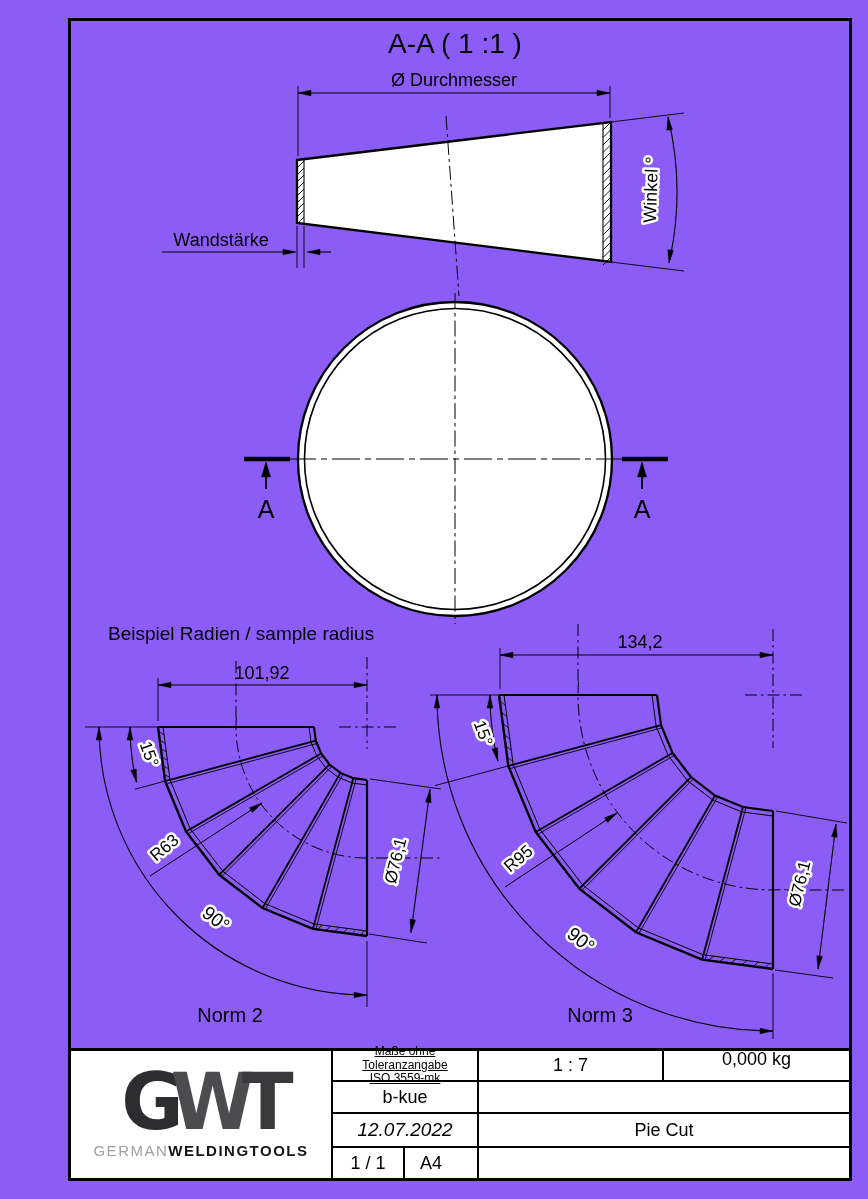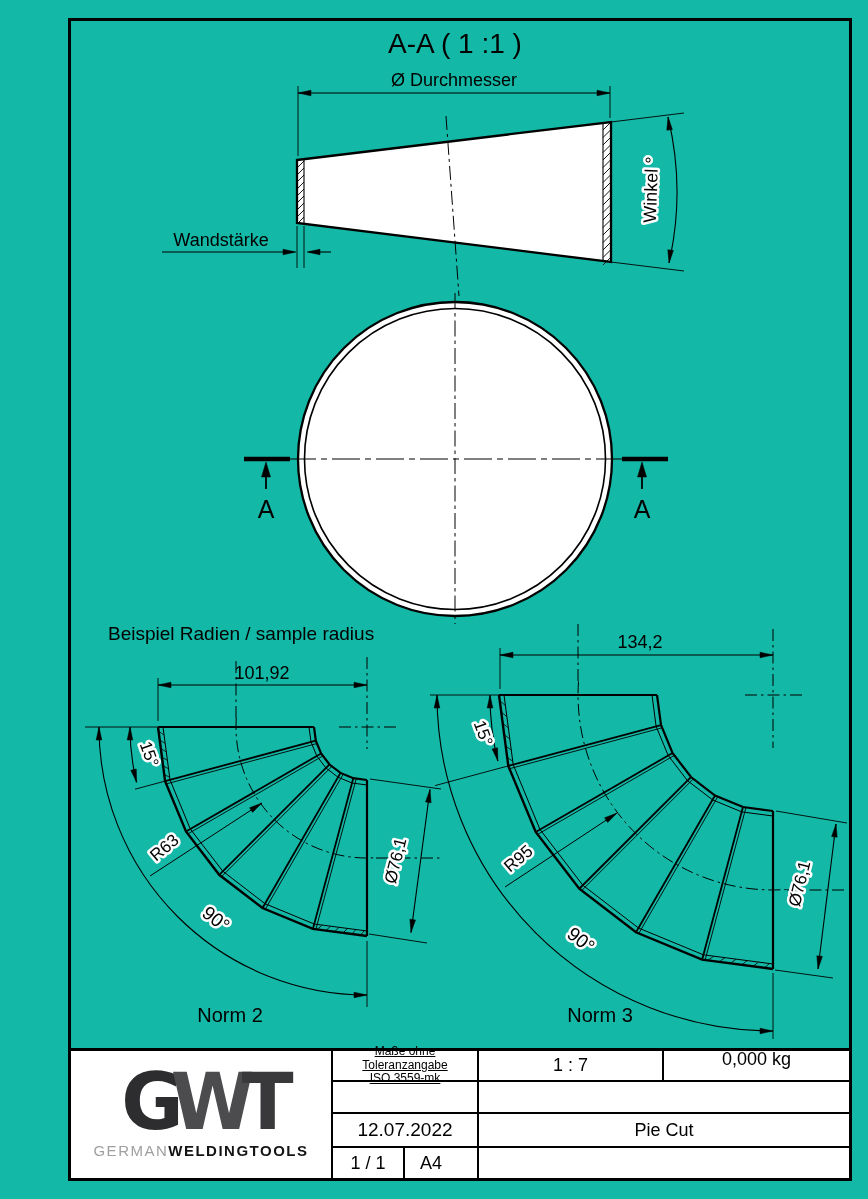--- a/index.html
+++ b/index.html
@@ -1,29 +1,29 @@
 <!DOCTYPE html>
 <html><head>
 <meta charset="utf-8">
 <style>
   html,body{margin:0;padding:0;background:#fff;}
-  .page{position:relative;width:868px;height:1199px;background:#14b8a6;overflow:hidden;
+  .page{position:relative;width:868px;height:1199px;background:#8b5cf6;overflow:hidden;
         font-family:"Liberation Sans",sans-serif;color:#000;}
   svg{position:absolute;left:0;top:0;}
   svg text{font-family:"Liberation Sans",sans-serif;fill:#000;}
   .halo{paint-order:stroke fill;stroke:#fff;stroke-width:5px;stroke-linejoin:round;}
 
   
   .tb{position:absolute;left:68px;top:1048px;width:784px;height:133px;
       border:3px solid #000;box-sizing:border-box;background:#fff;}
   .tb-line{position:absolute;background:#000;}
   .cell{position:absolute;display:flex;align-items:center;justify-content:center;
         text-align:center;box-sizing:border-box;line-height:1.15;}
   .tol{font-size:12px;text-decoration:underline;}
-  .f18{font-size:18px;} .f19{font-size:19px;}
+  .f18{font-size:18px;} .f19{font-size:19px;font-style:italic;}
 
   
   .logo-cell{position:absolute;left:0;top:0;width:260px;height:127px;
              display:flex;flex-direction:column;align-items:center;justify-content:center;text-align:center;}
   .gwt{font-size:76px;font-weight:800;letter-spacing:-0.17em;line-height:0.85;
        font-family:"DejaVu Sans",sans-serif;transform:scaleY(1.02);}
   .gwt .lg{color:#2d2d2f;} .gwt .lw{color:#4c4c4f;} .gwt .lt{color:#39393c;}
   .logo-sub{margin-top:7px;font-size:15px;letter-spacing:1.5px;white-space:nowrap;}
   .logo-sub .light{color:#9f9f9f;font-weight:400;}
   .logo-sub .bold{color:#141414;font-weight:700;}
@@ -252,20 +252,21 @@
       <div class="gwt"><span class="lg">G</span><span class="lw">W</span><span class="lt">T</span></div>
       <div class="logo-sub"><span class="light">GERMAN</span><span class="bold">WELDINGTOOLS</span></div>
     </div>
 
     <div class="cell tol" style="left:262px;top:0;width:144px;height:29px;">
       <div>
           <div>Maße ohne Toleranzangabe</div>
           <div>ISO 3559-mk</div>
         </div>
     </div>
+    <div class="cell f18" style="left:262px;top:31px;width:144px;height:30px;">b-kue</div>
     <div class="cell f19" style="left:262px;top:63px;width:144px;height:32px;">12.07.2022</div>
     <div class="cell f18" style="left:262px;top:97px;width:70px;height:30px;">1 / 1</div>
     <div class="cell f18" style="left:334px;top:97px;width:52px;height:30px;">A4</div>
 
     <div class="cell f18" style="left:408px;top:0;width:183px;height:29px;">1 : 7</div>
     <div class="cell f18" style="left:593px;top:0;width:185px;height:17px;">0,000 kg</div>
     <div class="cell" style="left:408px;top:31px;width:370px;height:30px;"></div>
     <div class="cell f18" style="left:408px;top:63px;width:370px;height:32px;">Pie Cut</div>
     <div class="cell" style="left:408px;top:97px;width:370px;height:30px;"></div>
   </div>

